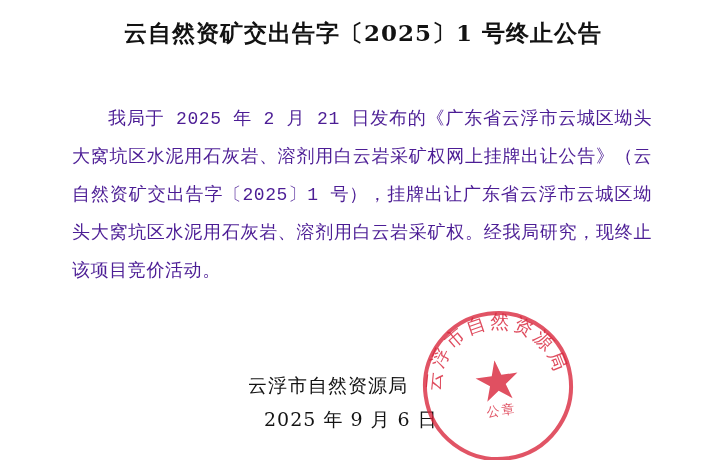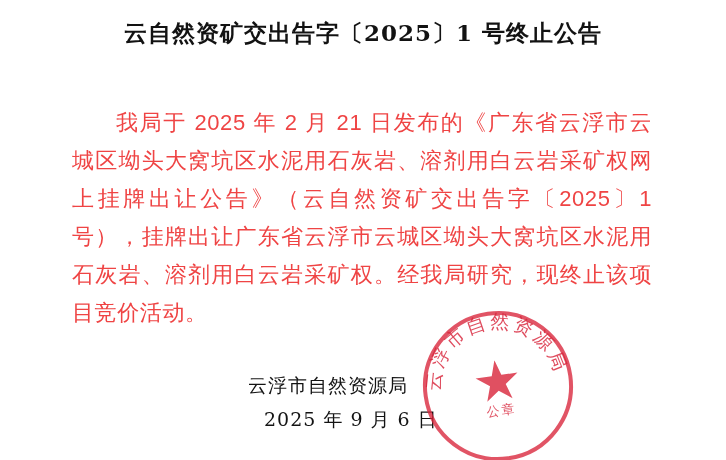--- a/index.html
+++ b/index.html
@@ -33,28 +33,28 @@
     font-family: "DejaVu Serif", "Liberation Serif", serif;
     white-space: nowrap;
   }
   .body-block {
     position: absolute;
     left: 72px;
     top: 82px;
     width: 580px;
   }
   .body-para {
-    font-size: 22px;
+    font-size: 18px;
     line-height: 38px;
-    color: #ef4444;
+    color: #4c1d95;
     text-align: justify;
     text-justify: inter-ideograph;
     text-indent: 2em;
     letter-spacing: 0.6px;
-    font-family: Liberation Sans, sans-serif;
+    font-family: Liberation Mono, monospace;
   }
   .sign-block {
     position: absolute;
     right: 98px;
     top: 368px;
     width: 230px;
     text-align: left;
   }
   .sign-line {
     font-size: 19px;

